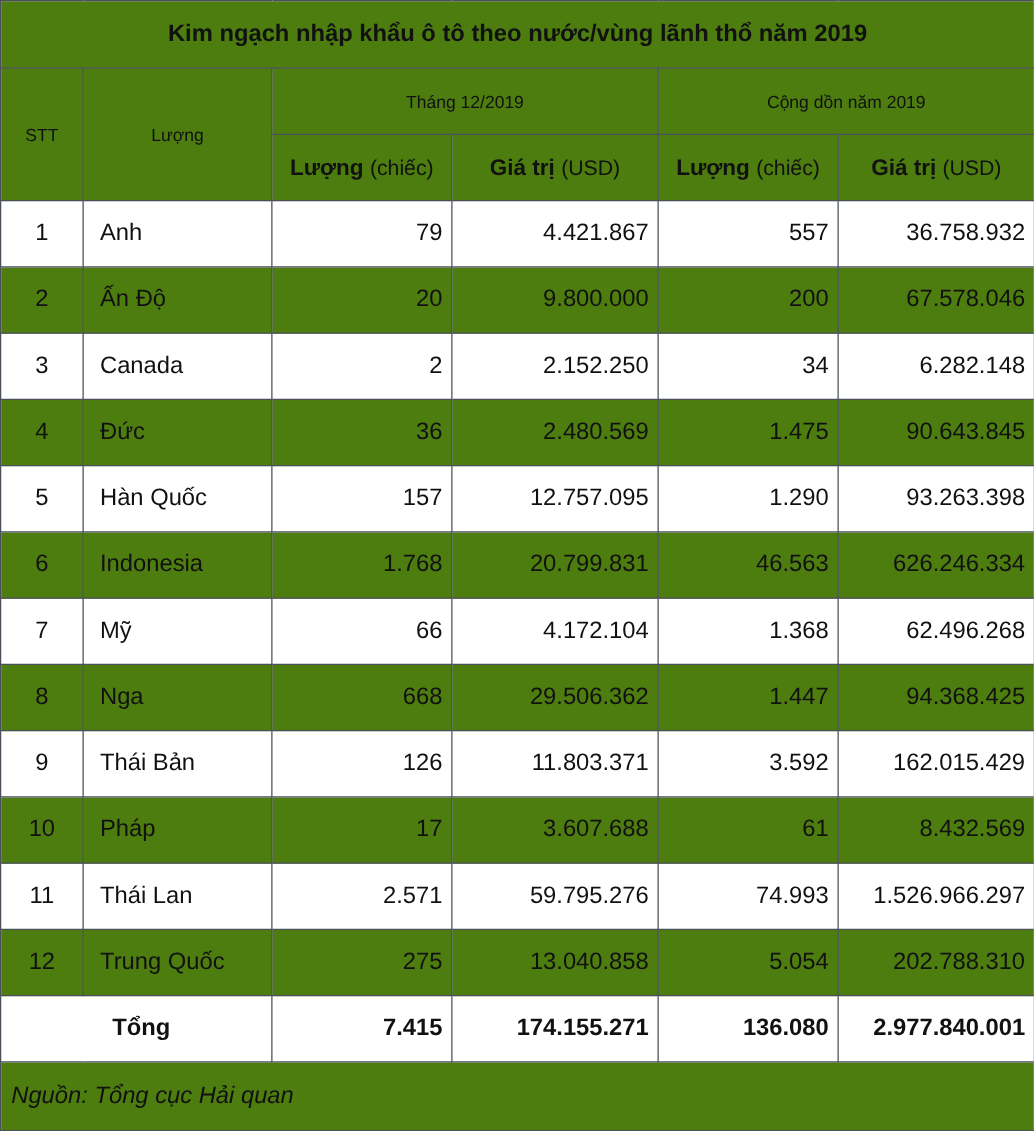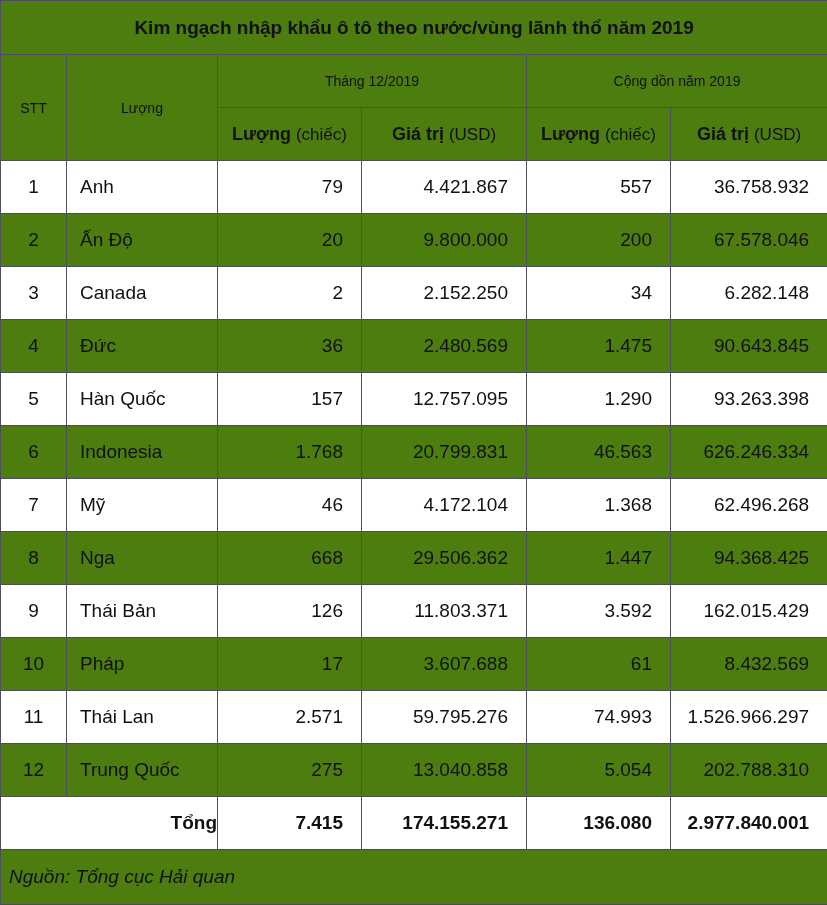--- a/index.html
+++ b/index.html
@@ -50,23 +50,23 @@
       text-align: center;
       font-size: 18px;
     }
     th.hdr-sub .unit {
       font-weight: normal;
       font-size: 17px;
       text-align: center;
     }
     td.stt { text-align: center; }
     td.name { text-align: left; padding-left: 13px; }
-    td.num { text-align: right; padding-right: 18px; }
+    td.num { text-align: right; padding-right: 7px; }
     tr.total-row td { font-weight: bold; }
-    tr.total-row td.total-label { text-align: right; padding-left: 8px; }
+    tr.total-row td.total-label { text-align: center; padding-left: 8px; }
     tr.source-row { height: 55px; }
     tr.source-row td {
       font-style: italic;
       text-align: left;
       padding-left: 8px;
       font-size: 19px;
       margin-top: 36px;
     }
   </style>
 </head>
@@ -155,21 +155,21 @@
       <td class="stt">6</td>
       <td class="name">Indonesia</td>
       <td class="num">1.768</td>
       <td class="num">20.799.831</td>
       <td class="num">46.563</td>
       <td class="num">626.246.334</td>
     </tr>
     <tr class="bg-white">
       <td class="stt">7</td>
       <td class="name">Mỹ</td>
-      <td class="num">46</td>
+      <td class="num">66</td>
       <td class="num">4.172.104</td>
       <td class="num">1.368</td>
       <td class="num">62.496.268</td>
     </tr>
     <tr class="bg-blue">
       <td class="stt">8</td>
       <td class="name">Nga</td>
       <td class="num">668</td>
       <td class="num">29.506.362</td>
       <td class="num">1.447</td>

